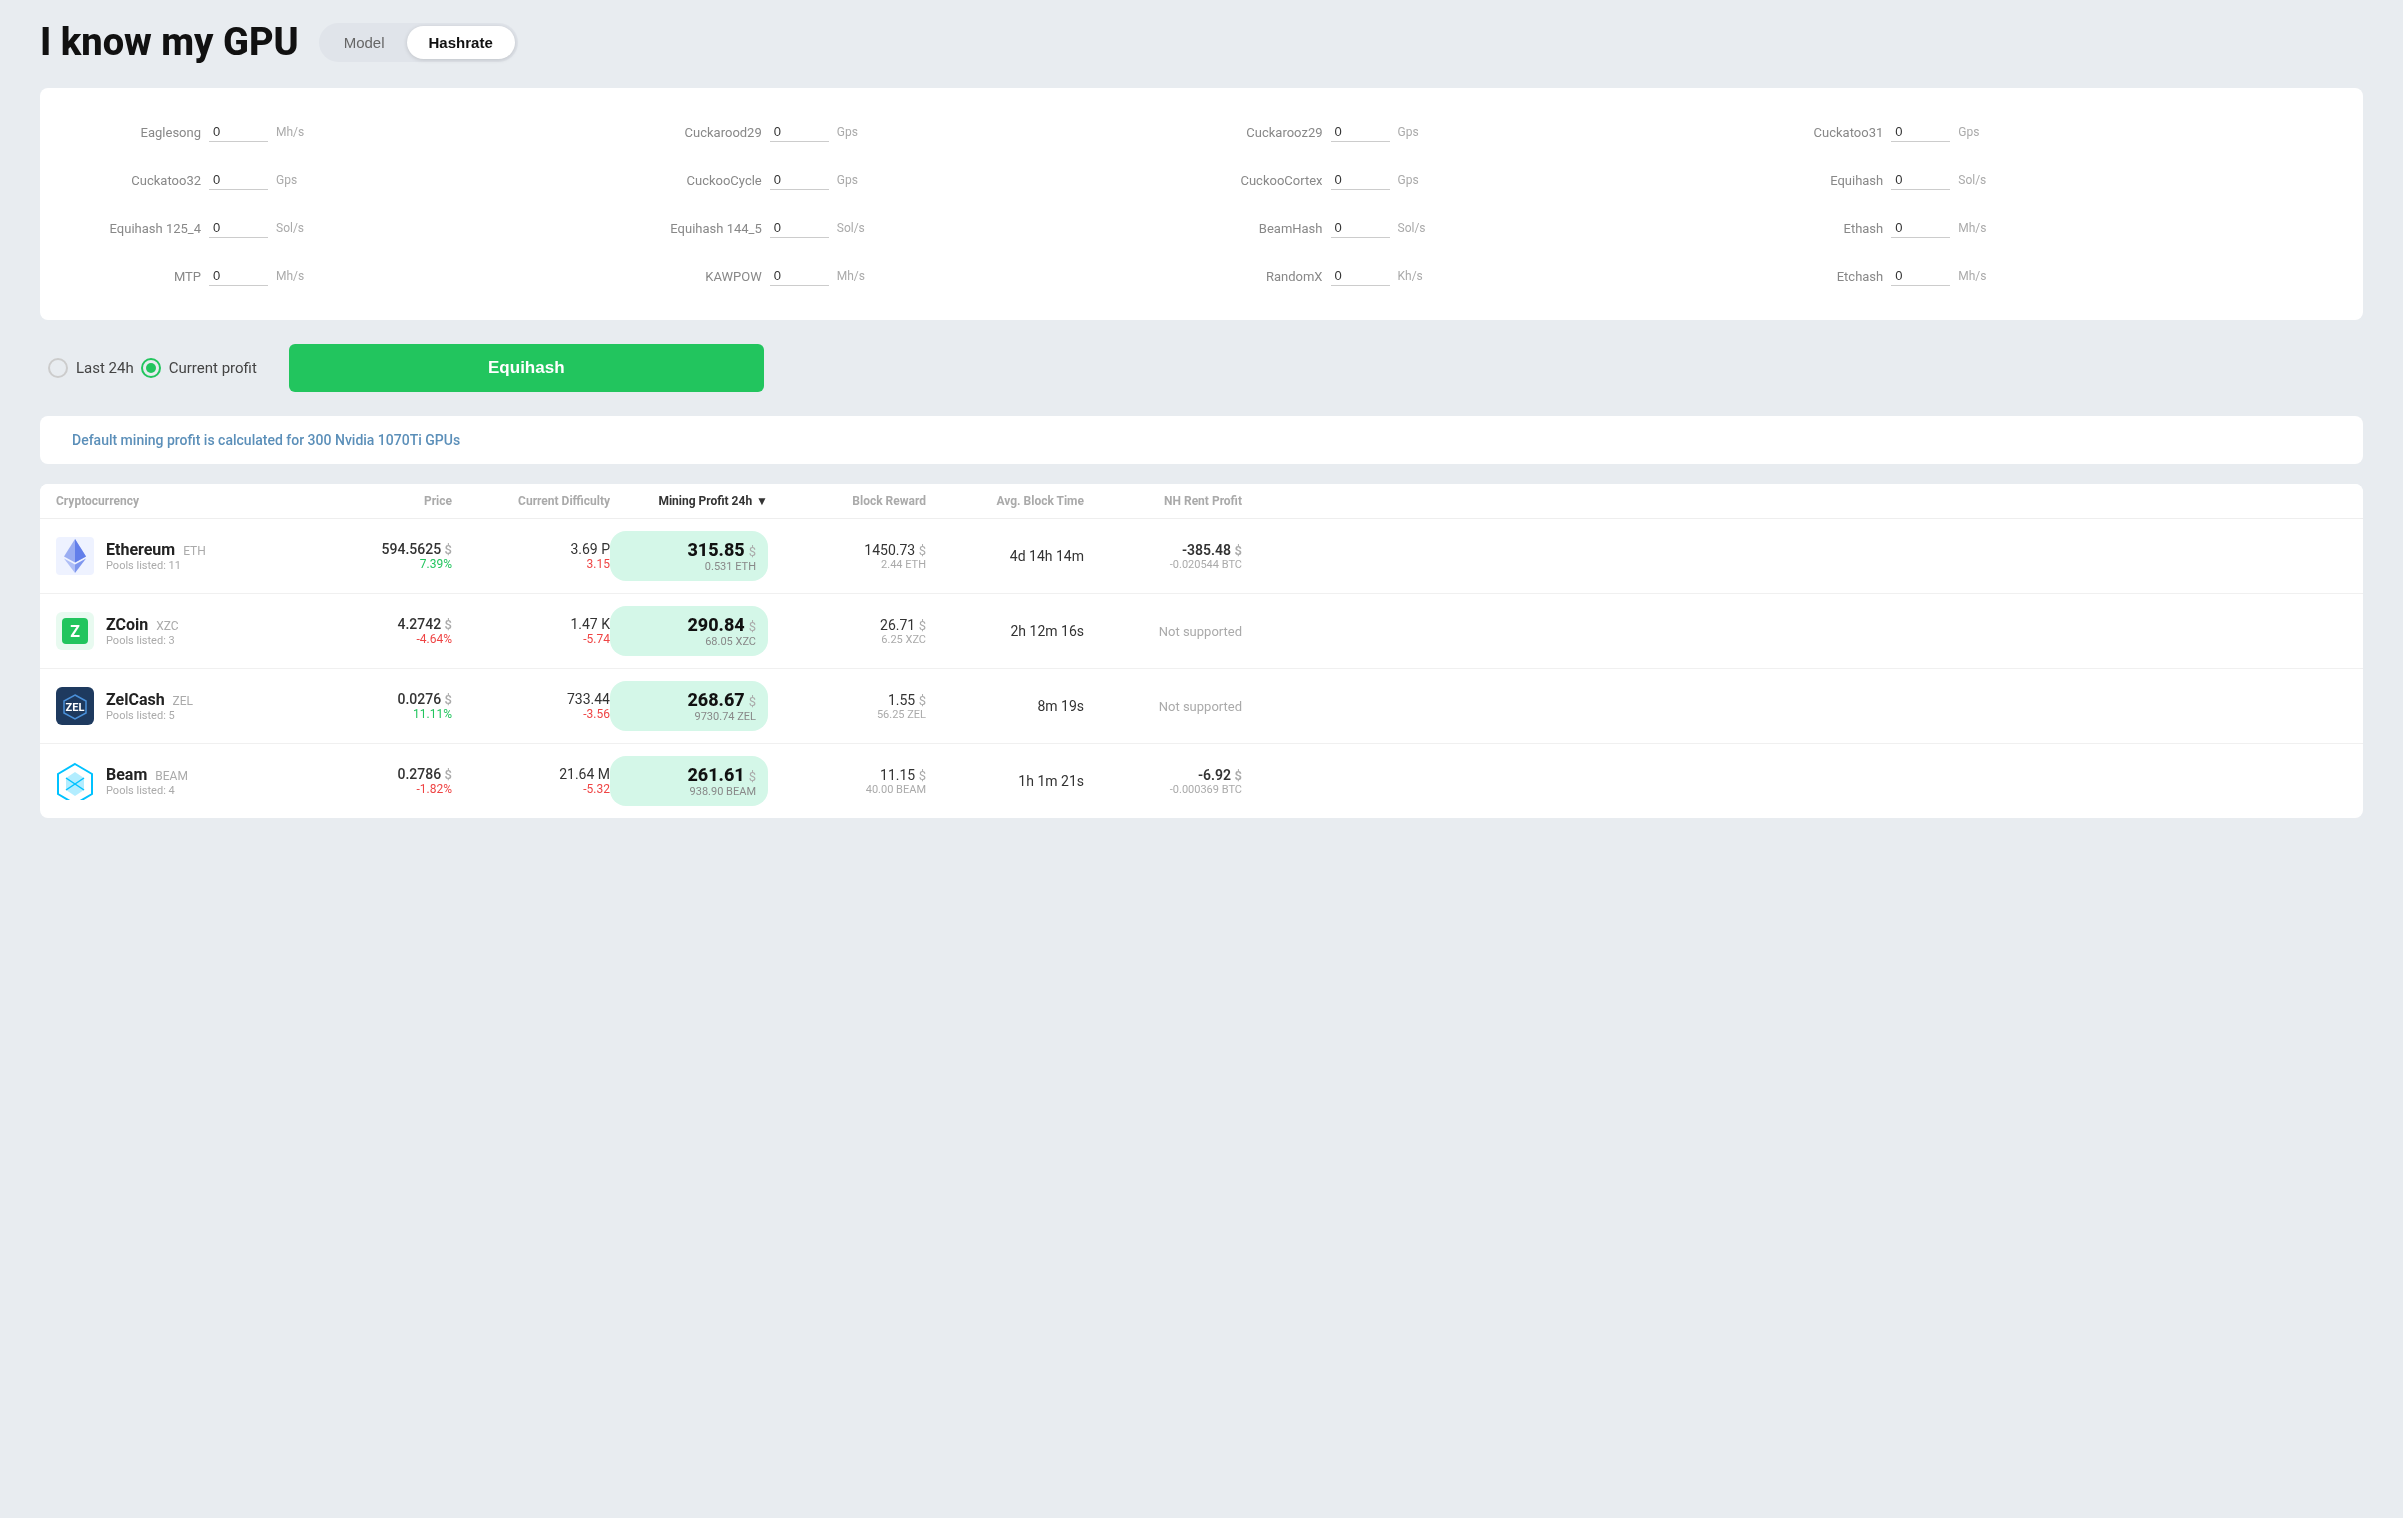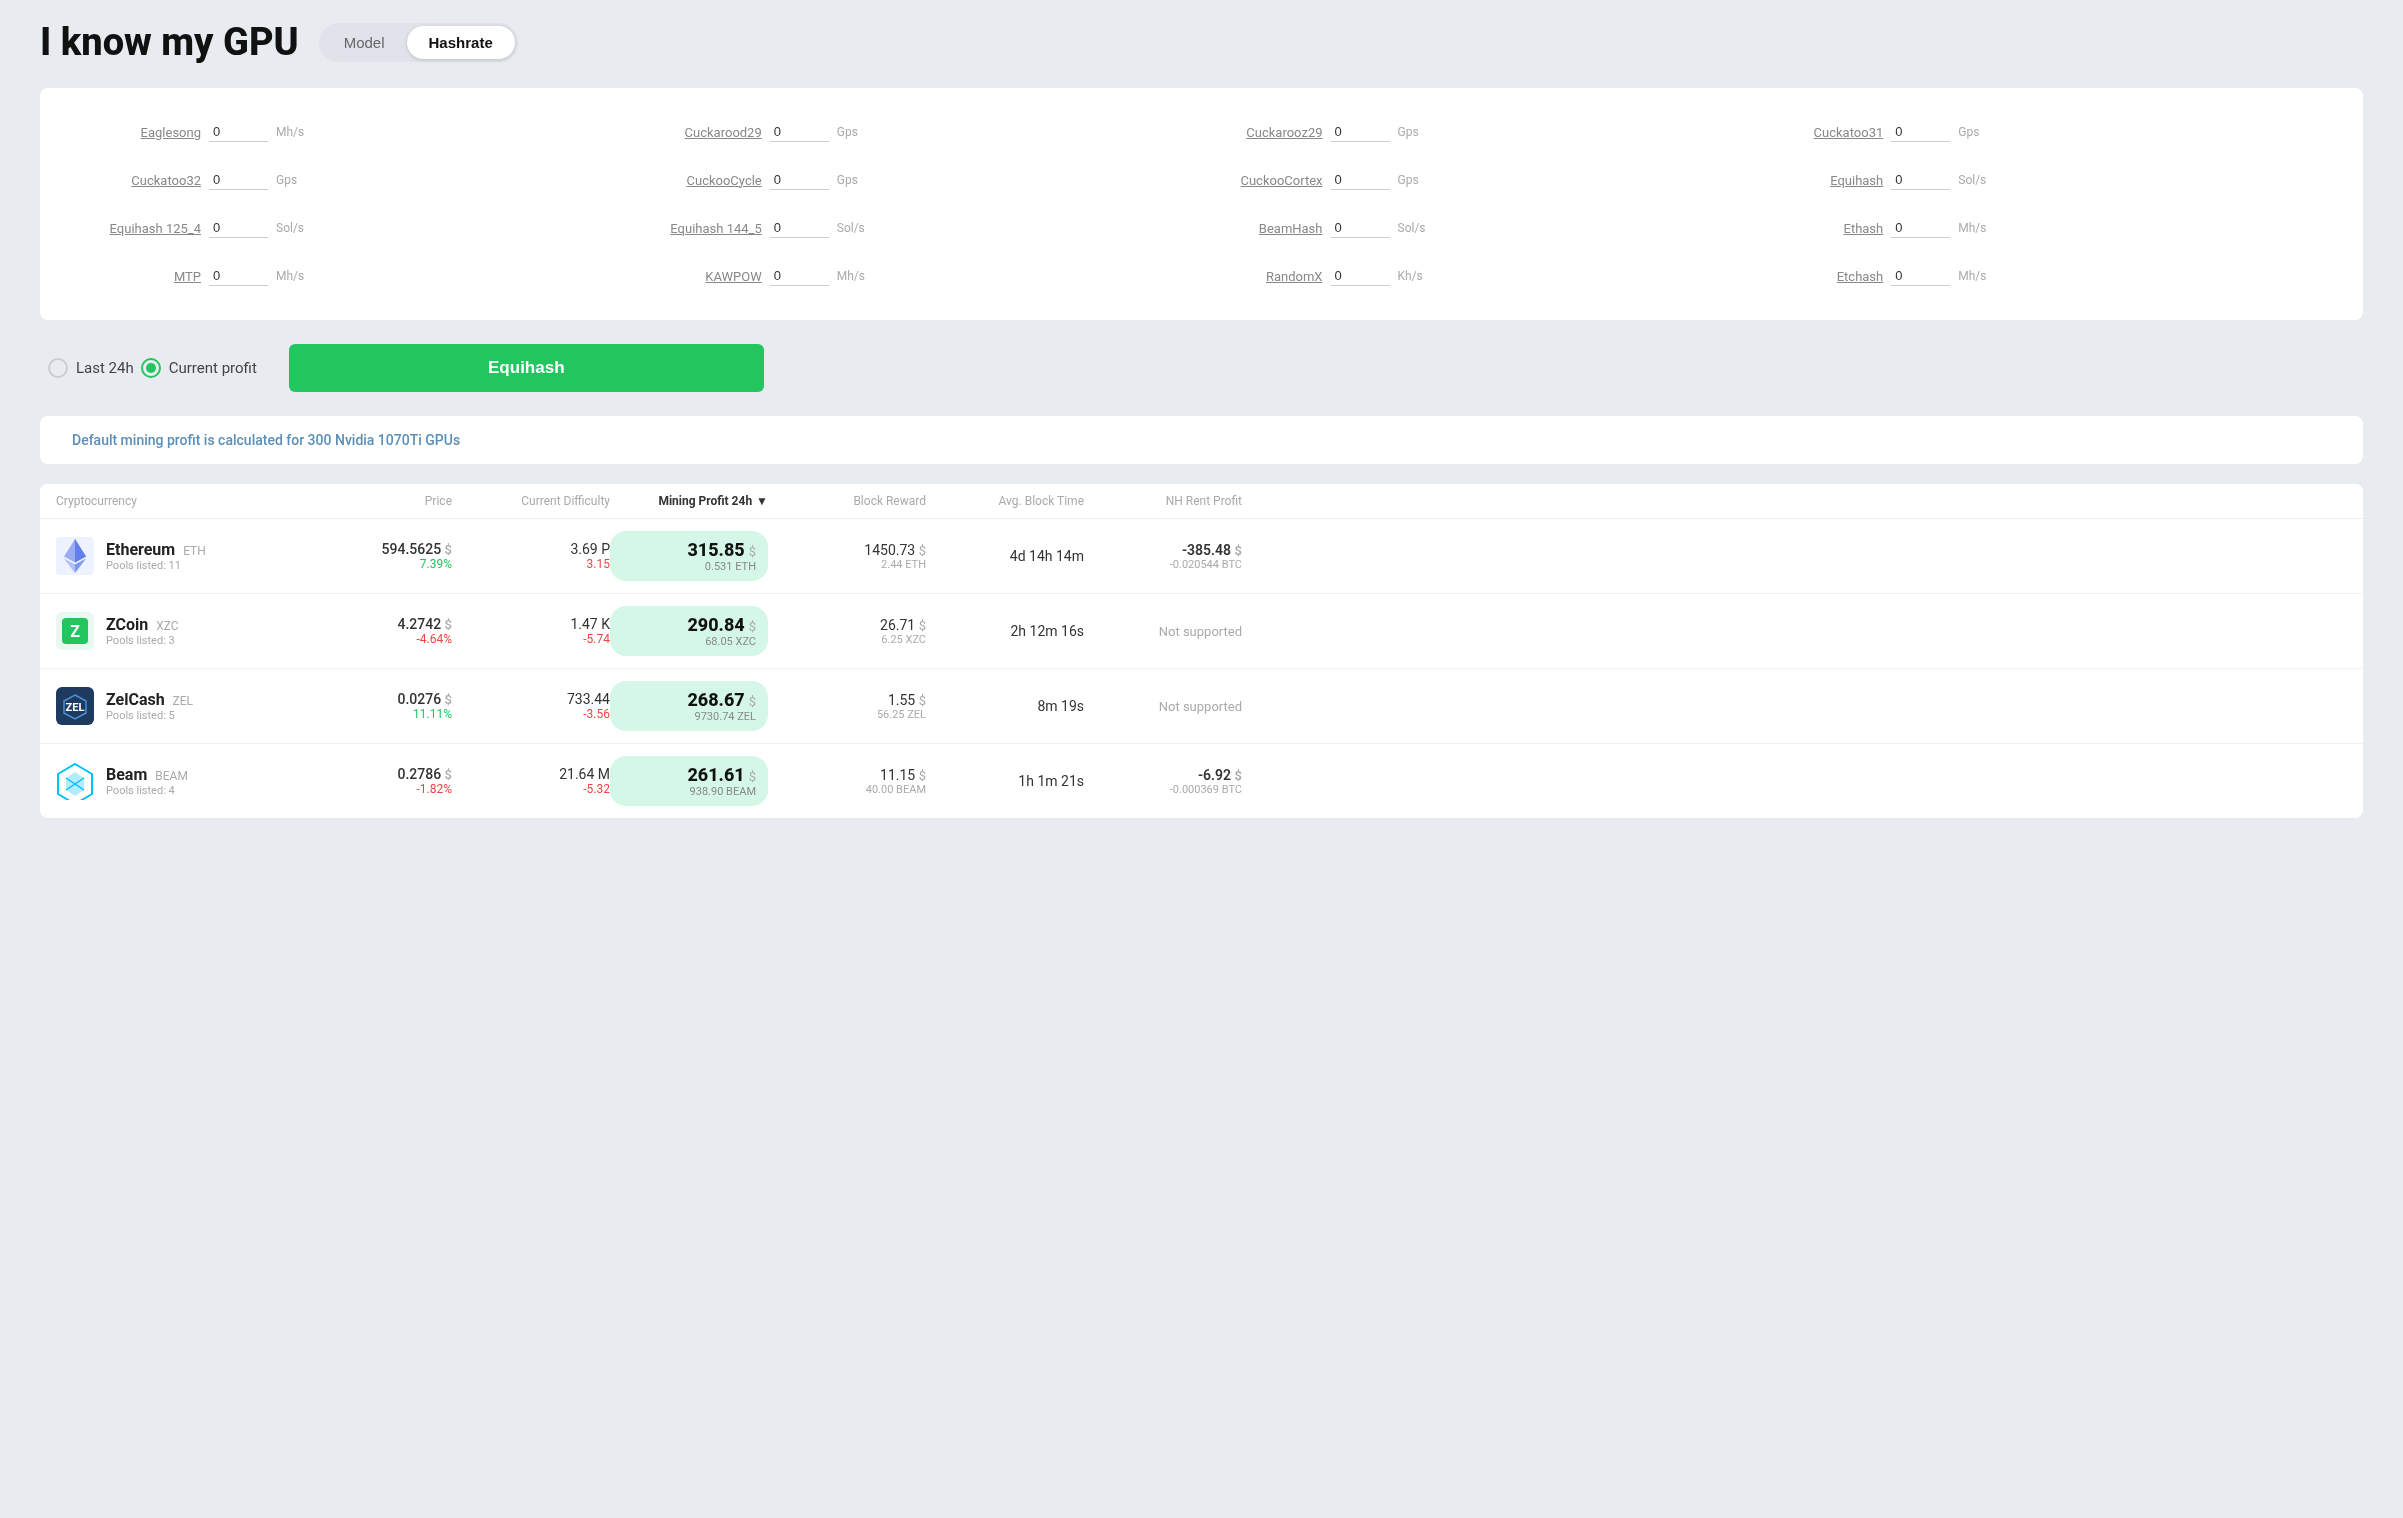--- a/index.html
+++ b/index.html
@@ -61,21 +61,20 @@
       display: flex;
       align-items: center;
       gap: 8px;
       padding: 6px 12px;
     }
     .hashrate-label {
       font-size: 13px;
       color: #888;
       min-width: 109px;
       text-align: right;
-      text-decoration: underline;
     }
     .hashrate-input {
       width: 59px;
       border: none;
       border-bottom: 1.5px solid #ccc;
       outline: none;
       font-size: 13px;
       color: #333;
       text-align: left;
       padding: 2px 4px;
@@ -154,21 +153,21 @@
     .table-header {
       display: grid;
       grid-template-columns: 277px 119px 158px 158px 158px 158px 158px;
       padding: 10px 16px;
       background: white;
       border-bottom: 1px solid #eee;
     }
     .th {
       font-size: 12px;
       color: #aaa;
-      font-weight: 400;
+      font-weight: 700;
       text-align: right;
     }
     .th:first-child { text-align: left; }
     .th.sorted {
       color: #333;
       font-weight: 700;
       display: flex;
       align-items: center;
       gap: 4px;
       justify-content: right;

